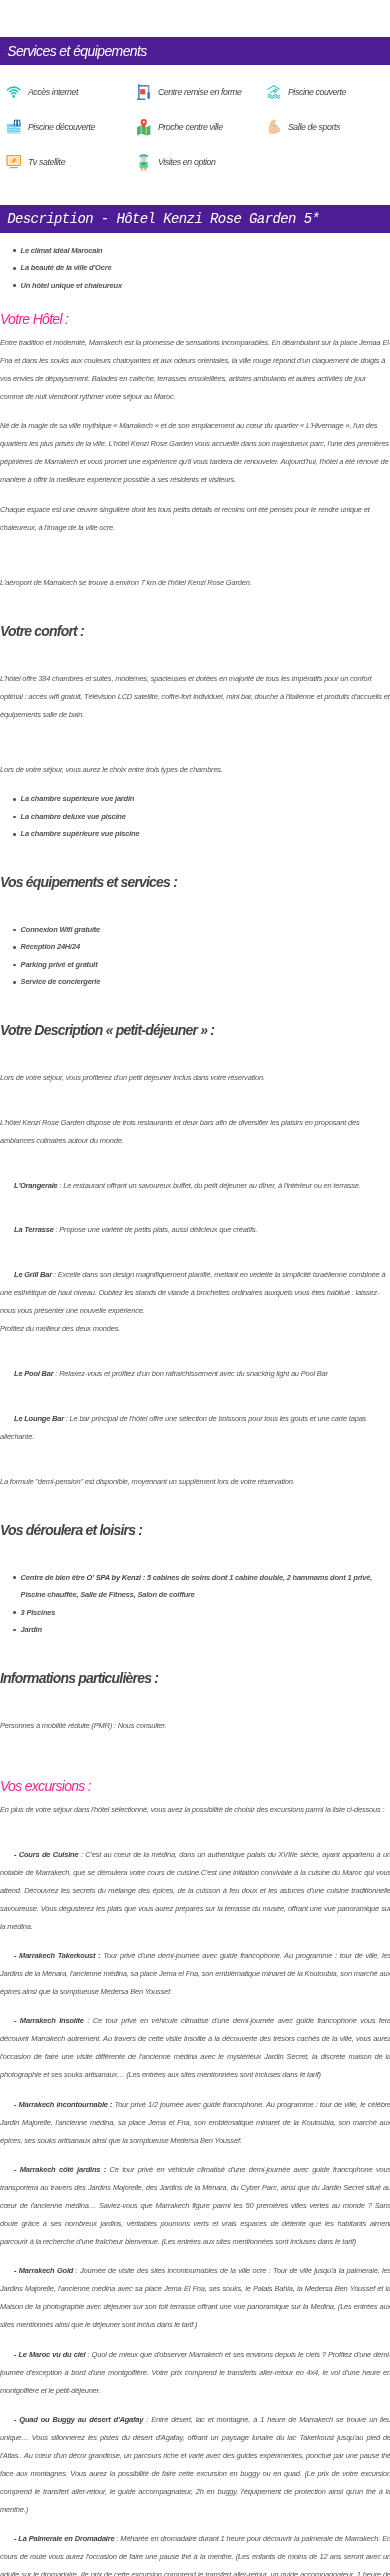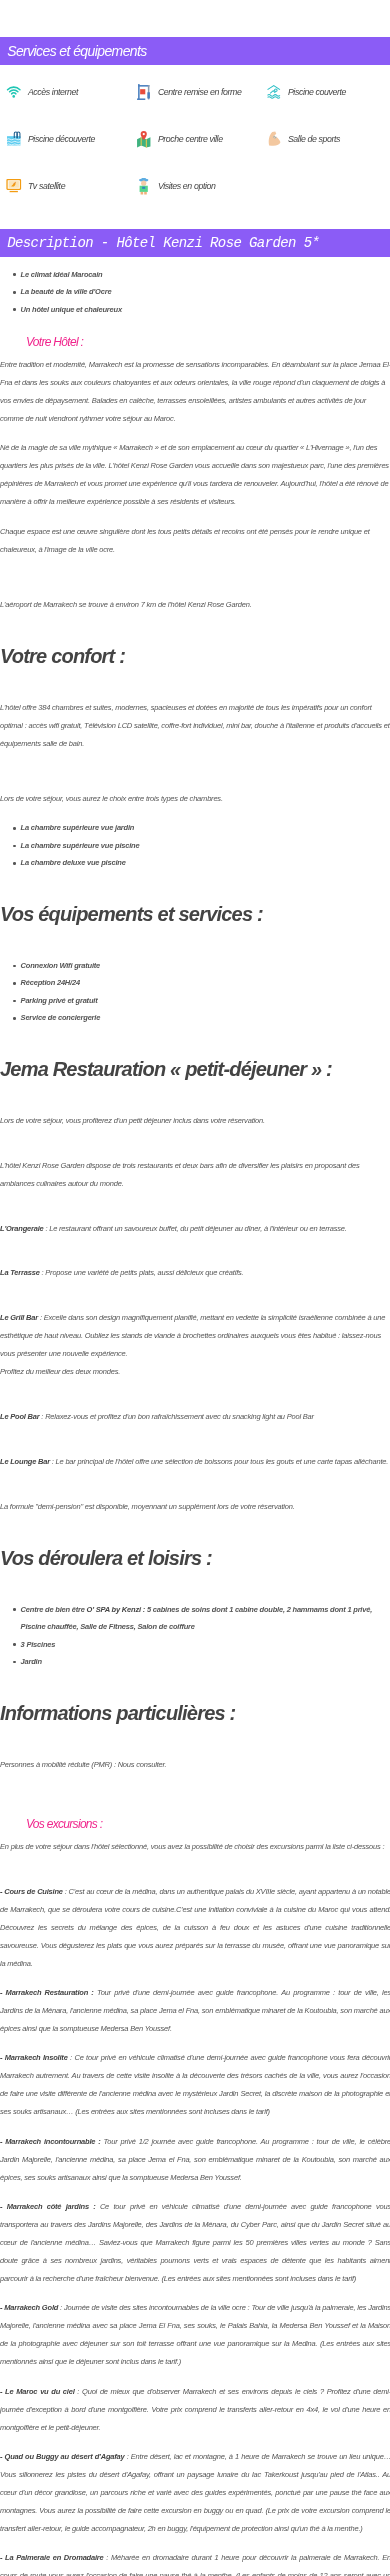--- a/index.html
+++ b/index.html
@@ -7,69 +7,68 @@
   body {
     font-family: "Liberation Sans", sans-serif;
     color: #555555;
     font-style: italic;
     font-size: 7.5px;
     letter-spacing: -0.2px;
   }
   .page { width: 391px; padding-top: 37px; }
 
   .banner {
-    background: #8b5cf6;
+    background: #4c1d95;
     color: #ffffff;
     height: 28px;
     display: flex; align-items: center;
     padding-left: 7.2px;
     font-size: 14px;
     font-style: italic;
     letter-spacing: -0.6px;
     font-family: "Liberation Sans", sans-serif;
   }
 
   .services-grid {
     display: grid;
     grid-template-columns: 130px 130px 130px;
     padding: 15.5px 0 0 5.2px;
-    row-gap: 24px;
+    row-gap: 12px;
   }
   .service-item { display: flex; align-items: center; height: 23px; gap: 5.2px; }
   .service-icon { width: 17.5px; height: 17.5px; flex: none; display: flex; align-items: center; justify-content: center; }
   .service-label { font-size: 8.8px; color: #444; letter-spacing: -0.4px; }
 
   .desc-banner { margin-top: 31px; font-family: Liberation Mono, monospace; }
 
   .content { padding: 0; }
   .bullets { padding: 9.3px 0 0 13.4px; list-style: none; font-weight: bold; }
   .bullets li { position: relative; padding-left: 7.2px; line-height: 17.5px; color: #555; }
   .bullets li::before {
     content: ""; position: absolute; left: 0; top: 7.7px;
     width: 2.6px; height: 2.6px; border-radius: 50%; background: #555;
   }
 
   .h-pink {
     color: #f0248c;
-    font-size: 12px;
+    font-size: 14px;
     font-weight: normal;
     letter-spacing: -0.7px;
     margin: 16.5px 0 7.2px 0;
-    padding-left: 26px;
   }
   .h-dark {
     color: #444444;
-    font-size: 20px;
+    font-size: 14px;
     font-weight: bold;
     letter-spacing: -0.8px;
     margin: 31px 0 31px 0;
   }
   .p { line-height: 18px; margin-bottom: 11.3px; text-align: left; }
   .p.justify { text-align: justify; }
-  .p b { color: #444; }
+  .p b { color: #444; margin-left: 14px; }
   .gap-lg { height: 26px; }
   .gap-md { height: 15.5px; }
 </style>
 </head>
 <body>
 
 <div class="page">
 
   <section>
     <div class="banner">Services et équipements</div>
@@ -182,31 +181,31 @@
         <p class="p"><span>Né de la magie de sa ville mythique « Marrakech » et de son emplacement au cœur du quartier « L'Hivernage », l'un des quartiers les plus prisés de la ville. L'hôtel Kenzi Rose Garden vous accueille dans son majestueux parc, l'une des premières pépinières de Marrakech et vous promet une expérience qu'il vous tardera de renouveler. Aujourd'hui, l'hôtel a été rénové de manière à offrir la meilleure expérience possible à ses résidents et visiteurs.</span></p>
         <p class="p"><span>Chaque espace est une œuvre singulière dont les tous petits détails et recoins ont été pensés pour le rendre unique et chaleureux, à l'image de la ville ocre.</span></p>
         <div class="gap-lg"></div>
         <p class="p"><span>L'aéroport de Marrakech se trouve à environ 7 km de l'hôtel Kenzi Rose Garden.</span></p>
         <h2 class="h-dark">Votre confort :</h2>
         <p class="p"><span>L'hôtel offre 384 chambres et suites, modernes, spacieuses et dotées en majorité de tous les impératifs pour un confort optimal : accès wifi gratuit, Télévision LCD satellite, coffre-fort individuel, mini bar, douche à l'italienne et produits d'accueils et équipements salle de bain.</span></p>
         <div class="gap-lg"></div>
         <p class="p"><span>Lors de votre séjour, vous aurez le choix entre trois types de chambres.</span></p>
         <ul class="bullets" style="padding: 0px 0px 0px 13.4px; margin-bottom: 17px;">
           <li>La chambre supérieure vue jardin</li>
+          <li>La chambre deluxe vue piscine</li>
           <li>La chambre supérieure vue piscine</li>
-          <li>La chambre deluxe vue piscine</li>
         </ul>
         <h2 class="h-dark">Vos équipements et services :</h2>
         <ul class="bullets" style="padding: 0px 0px 0px 13.4px; margin-bottom: 20px;">
           <li>Connexion Wifi gratuite</li>
           <li>Réception 24H/24</li>
           <li>Parking privé et gratuit</li>
           <li>Service de conciergerie</li>
         </ul>
-        <h2 class="h-dark">Jema Restauration « petit-déjeuner » :</h2>
+        <h2 class="h-dark">Votre Description « petit-déjeuner » :</h2>
         <p class="p"><span>Lors de votre séjour, vous profiterez d'un petit déjeuner inclus dans votre réservation.</span></p>
         <div class="gap-md"></div>
         <p class="p"><span>L'hôtel Kenzi Rose Garden dispose de trois restaurants et deux bars afin de diversifier les plaisirs en proposant des ambiances culinaires autour du monde.</span></p>
         <div class="gap-md"></div>
         <p class="p"><b>L'Orangeraie</b><span> : Le restaurant offrant un savoureux buffet, du petit déjeuner au dîner, à l'intérieur ou en terrasse.</span></p>
         <div class="gap-md"></div>
         <p class="p"><b>La Terrasse</b><span> : Propose une variété de petits plats, aussi délicieux que créatifs.</span></p>
         <div class="gap-md"></div>
         <p class="p"><b>Le Grill Bar</b><span> : Excelle dans son design magnifiquement planifié, mettant en vedette la simplicité israélienne combinée à une esthétique de haut niveau. Oubliez les stands de viande à brochettes ordinaires auxquels vous êtes habitué : laissez-nous vous présenter une nouvelle expérience.</span><br><span>Profitez du meilleur des deux mondes.</span></p>
         <div class="gap-md"></div>
@@ -221,21 +220,21 @@
           <li><span>3 Piscines</span></li>
           <li><span>Jardin</span></li>
         </ul>
         <h2 class="h-dark">Informations particulières :</h2>
         <p class="p"><span>Personnes à mobilité réduite (PMR) : Nous consulter.</span></p>
         <div class="gap-md"></div>
         <h2 class="h-pink">Vos excursions :</h2>
         <p class="p"><span>En plus de votre séjour dans l'hôtel sélectionné, vous avez la possibilité de choisir des excursions parmi la liste ci-dessous :</span></p>
         <div class="gap-md"></div>
         <p class="p justify"><b>- Cours de Cuisine</b><span> : C'est au cœur de la médina, dans un authentique palais du XVIIIe siècle, ayant appartenu à un notable de Marrakech, que se déroulera votre cours de cuisine.C'est une initiation conviviale à la cuisine du Maroc qui vous attend. Découvrez les secrets du mélange des épices, de la cuisson à feu doux et les astuces d'une cuisine traditionnelle savoureuse. Vous dégusterez les plats que vous aurez préparés sur la terrasse du musée, offrant une vue panoramique sur la médina.</span></p>
-        <p class="p justify"><b>- Marrakech Restauration :</b><span> Tour privé d'une demi-journée avec guide francophone. Au programme : tour de ville, les Jardins de la Ménara, l'ancienne médina, sa place Jema el Fna, son emblématique minaret de la Koutoubia, son marché aux épices ainsi que la somptueuse Medersa Ben Youssef.</span></p>
+        <p class="p justify"><b>- Marrakech Takerkoust :</b><span> Tour privé d'une demi-journée avec guide francophone. Au programme : tour de ville, les Jardins de la Ménara, l'ancienne médina, sa place Jema el Fna, son emblématique minaret de la Koutoubia, son marché aux épices ainsi que la somptueuse Medersa Ben Youssef.</span></p>
         <p class="p justify"><b>- Marrakech Insolite</b><span> : Ce tour privé en véhicule climatisé d'une demi-journée avec guide francophone vous fera découvrir Marrakech autrement. Au travers de cette visite insolite à la découverte des trésors cachés de la ville, vous aurez l'occasion de faire une visite différente de l'ancienne médina avec le mystérieux Jardin Secret, la discrète maison de la photographie et ses souks artisanaux… (Les entrées aux sites mentionnées sont incluses dans le tarif)</span></p>
         <p class="p justify"><b>- Marrakech incontournable :</b><span> Tour privé 1/2 journée avec guide francophone. Au programme : tour de ville, le célèbre Jardin Majorelle, l'ancienne médina, sa place Jema el Fna, son emblématique minaret de la Koutoubia, son marché aux épices, ses souks artisanaux ainsi que la somptueuse Medersa Ben Youssef.</span></p>
         <p class="p justify"><b>- Marrakech côté jardins :</b><span> Ce tour privé en véhicule climatisé d'une demi-journée avec guide francophone vous transportera au travers des Jardins Majorelle, des Jardins de la Ménara, du Cyber Parc, ainsi que du Jardin Secret situé au cœur de l'ancienne médina… Saviez-vous que Marrakech figure parmi les 50 premières villes vertes au monde ? Sans doute grâce à ses nombreux jardins, véritables poumons verts et vrais espaces de détente que les habitants aiment parcourir à la recherche d'une fraîcheur bienvenue. (Les entrées aux sites mentionnées sont incluses dans le tarif)</span></p>
         <p class="p justify"><b>- Marrakech Gold</b><span> : Journée de visite des sites incontournables de la ville ocre : Tour de ville jusqu'à la palmeraie, les Jardins Majorelle, l'ancienne médina avec sa place Jema El Fna, ses souks, le Palais Bahia, la Medersa Ben Youssef et la Maison de la photographie avec déjeuner sur son toit terrasse offrant une vue panoramique sur la Medina. (Les entrées aux sites mentionnés ainsi que le déjeuner sont inclus dans le tarif.)</span></p>
         <p class="p justify"><b>- Le Maroc vu du ciel</b><span> : Quoi de mieux que d'observer Marrakech et ses environs depuis le ciels ? Profitez d'une demi-journée d'exception à bord d'une montgolfière. Votre prix comprend le transferts aller-retour en 4x4, le vol d'une heure en montgolfière et le petit-déjeuner.</span></p>
         <p class="p justify"><b>- Quad ou Buggy au désert d'Agafay</b><span> : Entre désert, lac et montagne, à 1 heure de Marrakech se trouve un lieu unique… Vous sillonnerez les pistes du désert d'Agafay, offrant un paysage lunaire du lac Takerkoust jusqu'au pied de l'Atlas.. Au cœur d'un décor grandiose, un parcours riche et varié avec des guides expérimentés, ponctué par une pause thé face aux montagnes. Vous aurez la possibilité de faire cette excursion en buggy ou en quad. (Le prix de votre excursion comprend le transfert aller-retour, le guide accompagnateur, 2h en buggy, l'équipement de protection ainsi qu'un thé à la menthe.)</span></p>
         <p class="p justify"><b>- La Palmeraie en Dromadaire</b><span> : Méharée en dromadaire durant 1 heure pour découvrir la palmeraie de Marrakech. En cours de route vous aurez l'occasion de faire une pause thé à la menthe. (Les enfants de moins de 12 ans seront avec un adulte sur le dromadaire. (le prix de cette excursion comprend le transfert aller-retour, un guide accompagnateur, 1 heure de dromadaire, un thé à la menthe.)</span></p>
         <p class="p justify"><b>- Ourika Essentielle</b><span> : Visite privée d'une journée de la vallée d'Ourika. Partez jusqu'au village de Seti Fatma où la route prend fin, à travers les vergers avec les montagnes de l'Atlas au loin. Un parcours semé de paysages somptueux et de villages berbères préservés. Thé chez l'habitant en cours de route. Vous rejoindrez ensuite la cascade lors d'une petite marche d'environ 30min. Déjeuner libre dans l'un des petits restaurants jonchant la rivière. (Ce prix comprend le transport, l'accompagnement par un guide francophone, l'entrée au musée, le temps de la randonnée pédestre jusqu'à la cascade suivant les conditions météorologique).</span></p>
       </div>
   </section>

